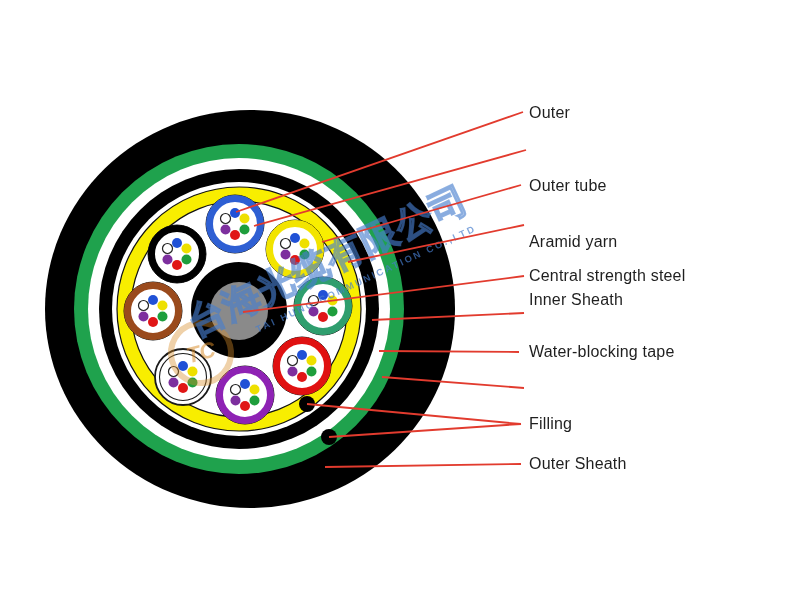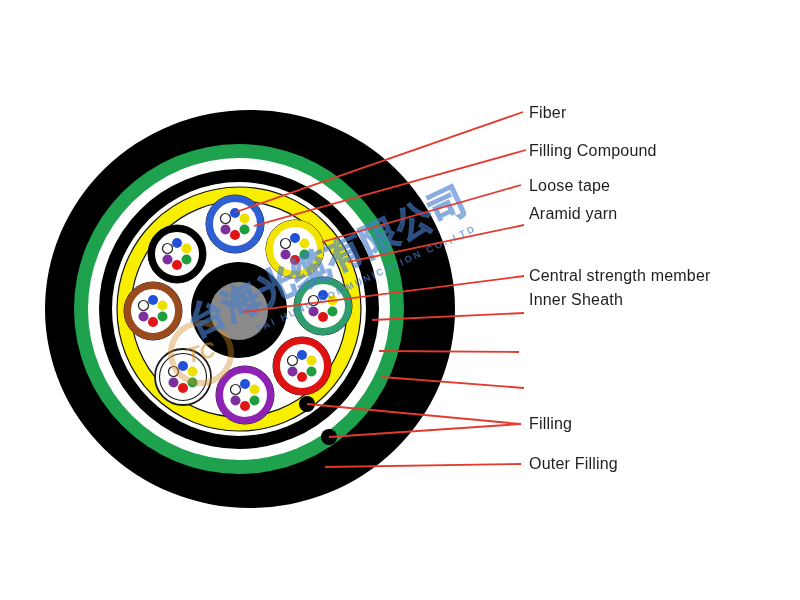--- a/index.html
+++ b/index.html
@@ -154,22 +154,22 @@
       <line x1="524" y1="276" x2="243" y2="312"></line>
       <line x1="524" y1="313" x2="372" y2="320"></line>
       <line x1="519" y1="352" x2="379" y2="351"></line>
       <line x1="524" y1="388" x2="382" y2="377"></line>
       <line x1="521" y1="424" x2="307" y2="404"></line>
       <line x1="521" y1="424" x2="329" y2="437"></line>
       <line x1="521" y1="464" x2="325" y2="467"></line>
     </g>
   </svg>
 
-  <div class="label" style="top:103px">Fiber</div>
-  <div class="label" style="top:141px">Filling Compound</div>
-  <div class="label" style="top:176px">Loose tape</div>
-  <div class="label" style="top:204px">Aramid yarn</div>
-  <div class="label" style="top:266px">Central strength member</div>
+  <div class="label" style="top:103px">Outer</div>
+  <div class="label" style="top:176px">Outer tube</div>
+  <div class="label" style="top:232px">Aramid yarn</div>
+  <div class="label" style="top:266px">Central strength steel</div>
   <div class="label" style="top:290px">Inner Sheath</div>
+  <div class="label" style="top:342px">Water-blocking tape</div>
   <div class="label" style="top:414px">Filling</div>
-  <div class="label" style="top:454px">Outer Filling</div>
+  <div class="label" style="top:454px">Outer Sheath</div>
 
 </div>
 
 </body></html>

